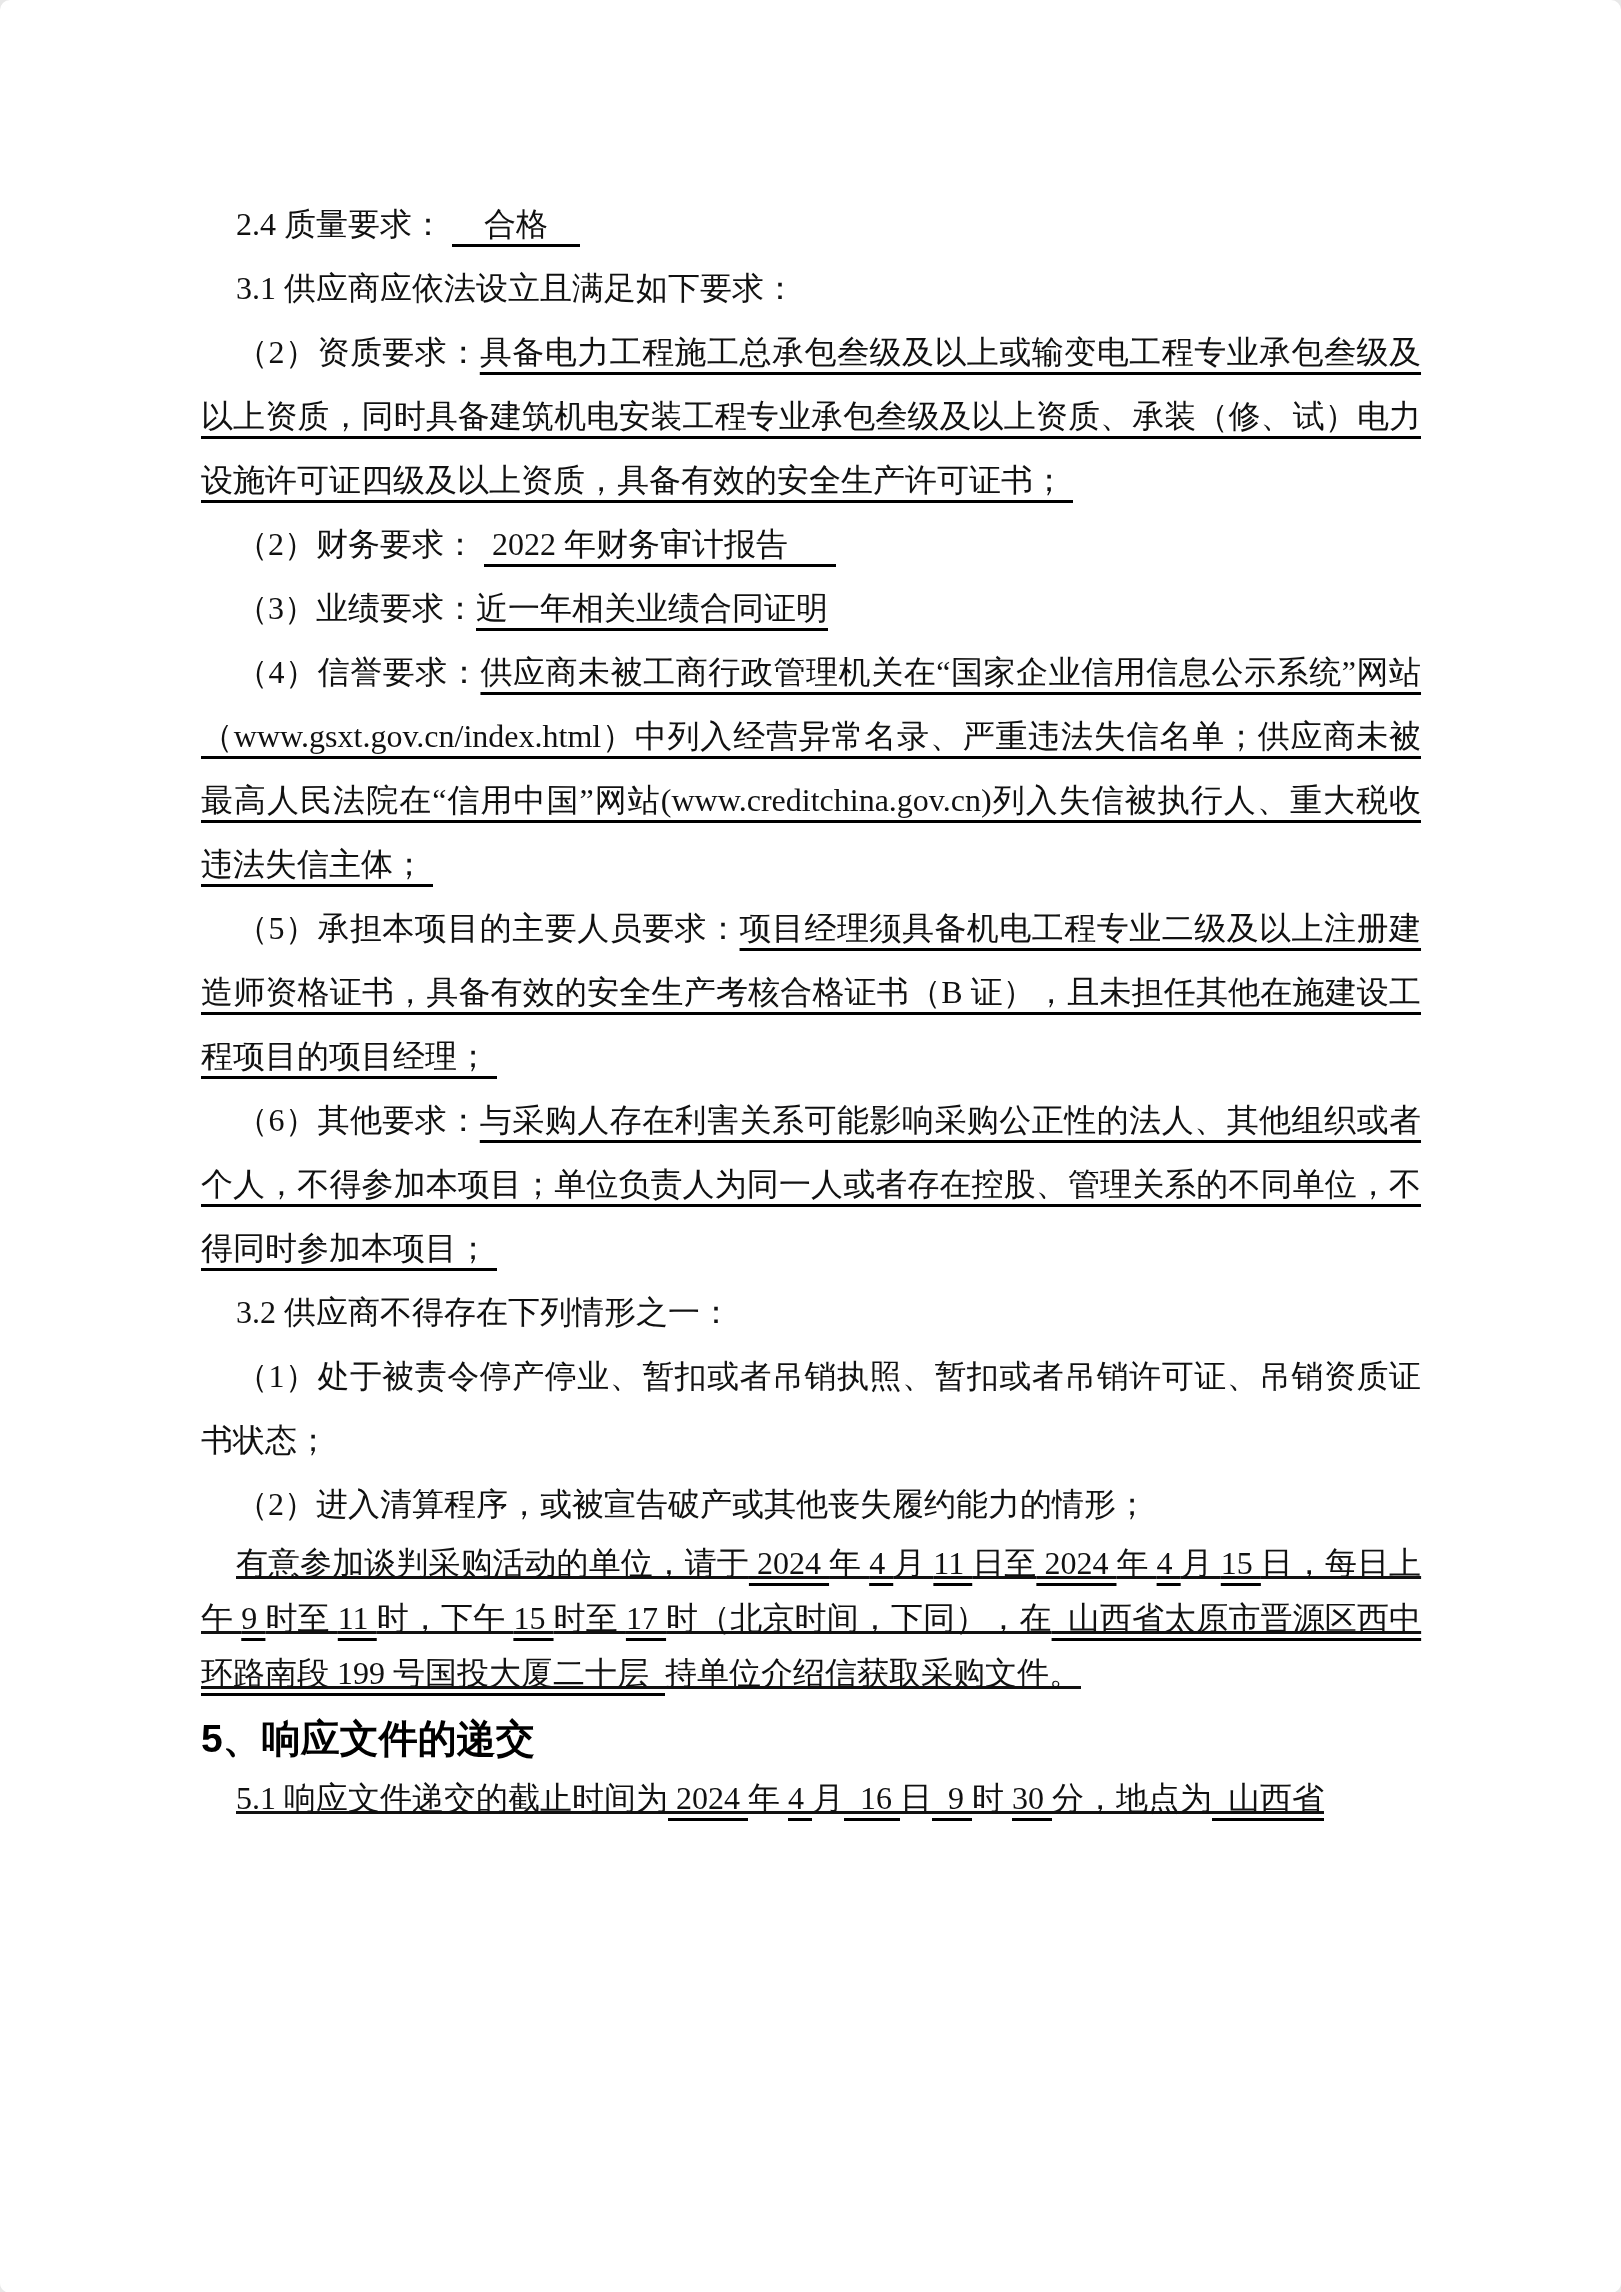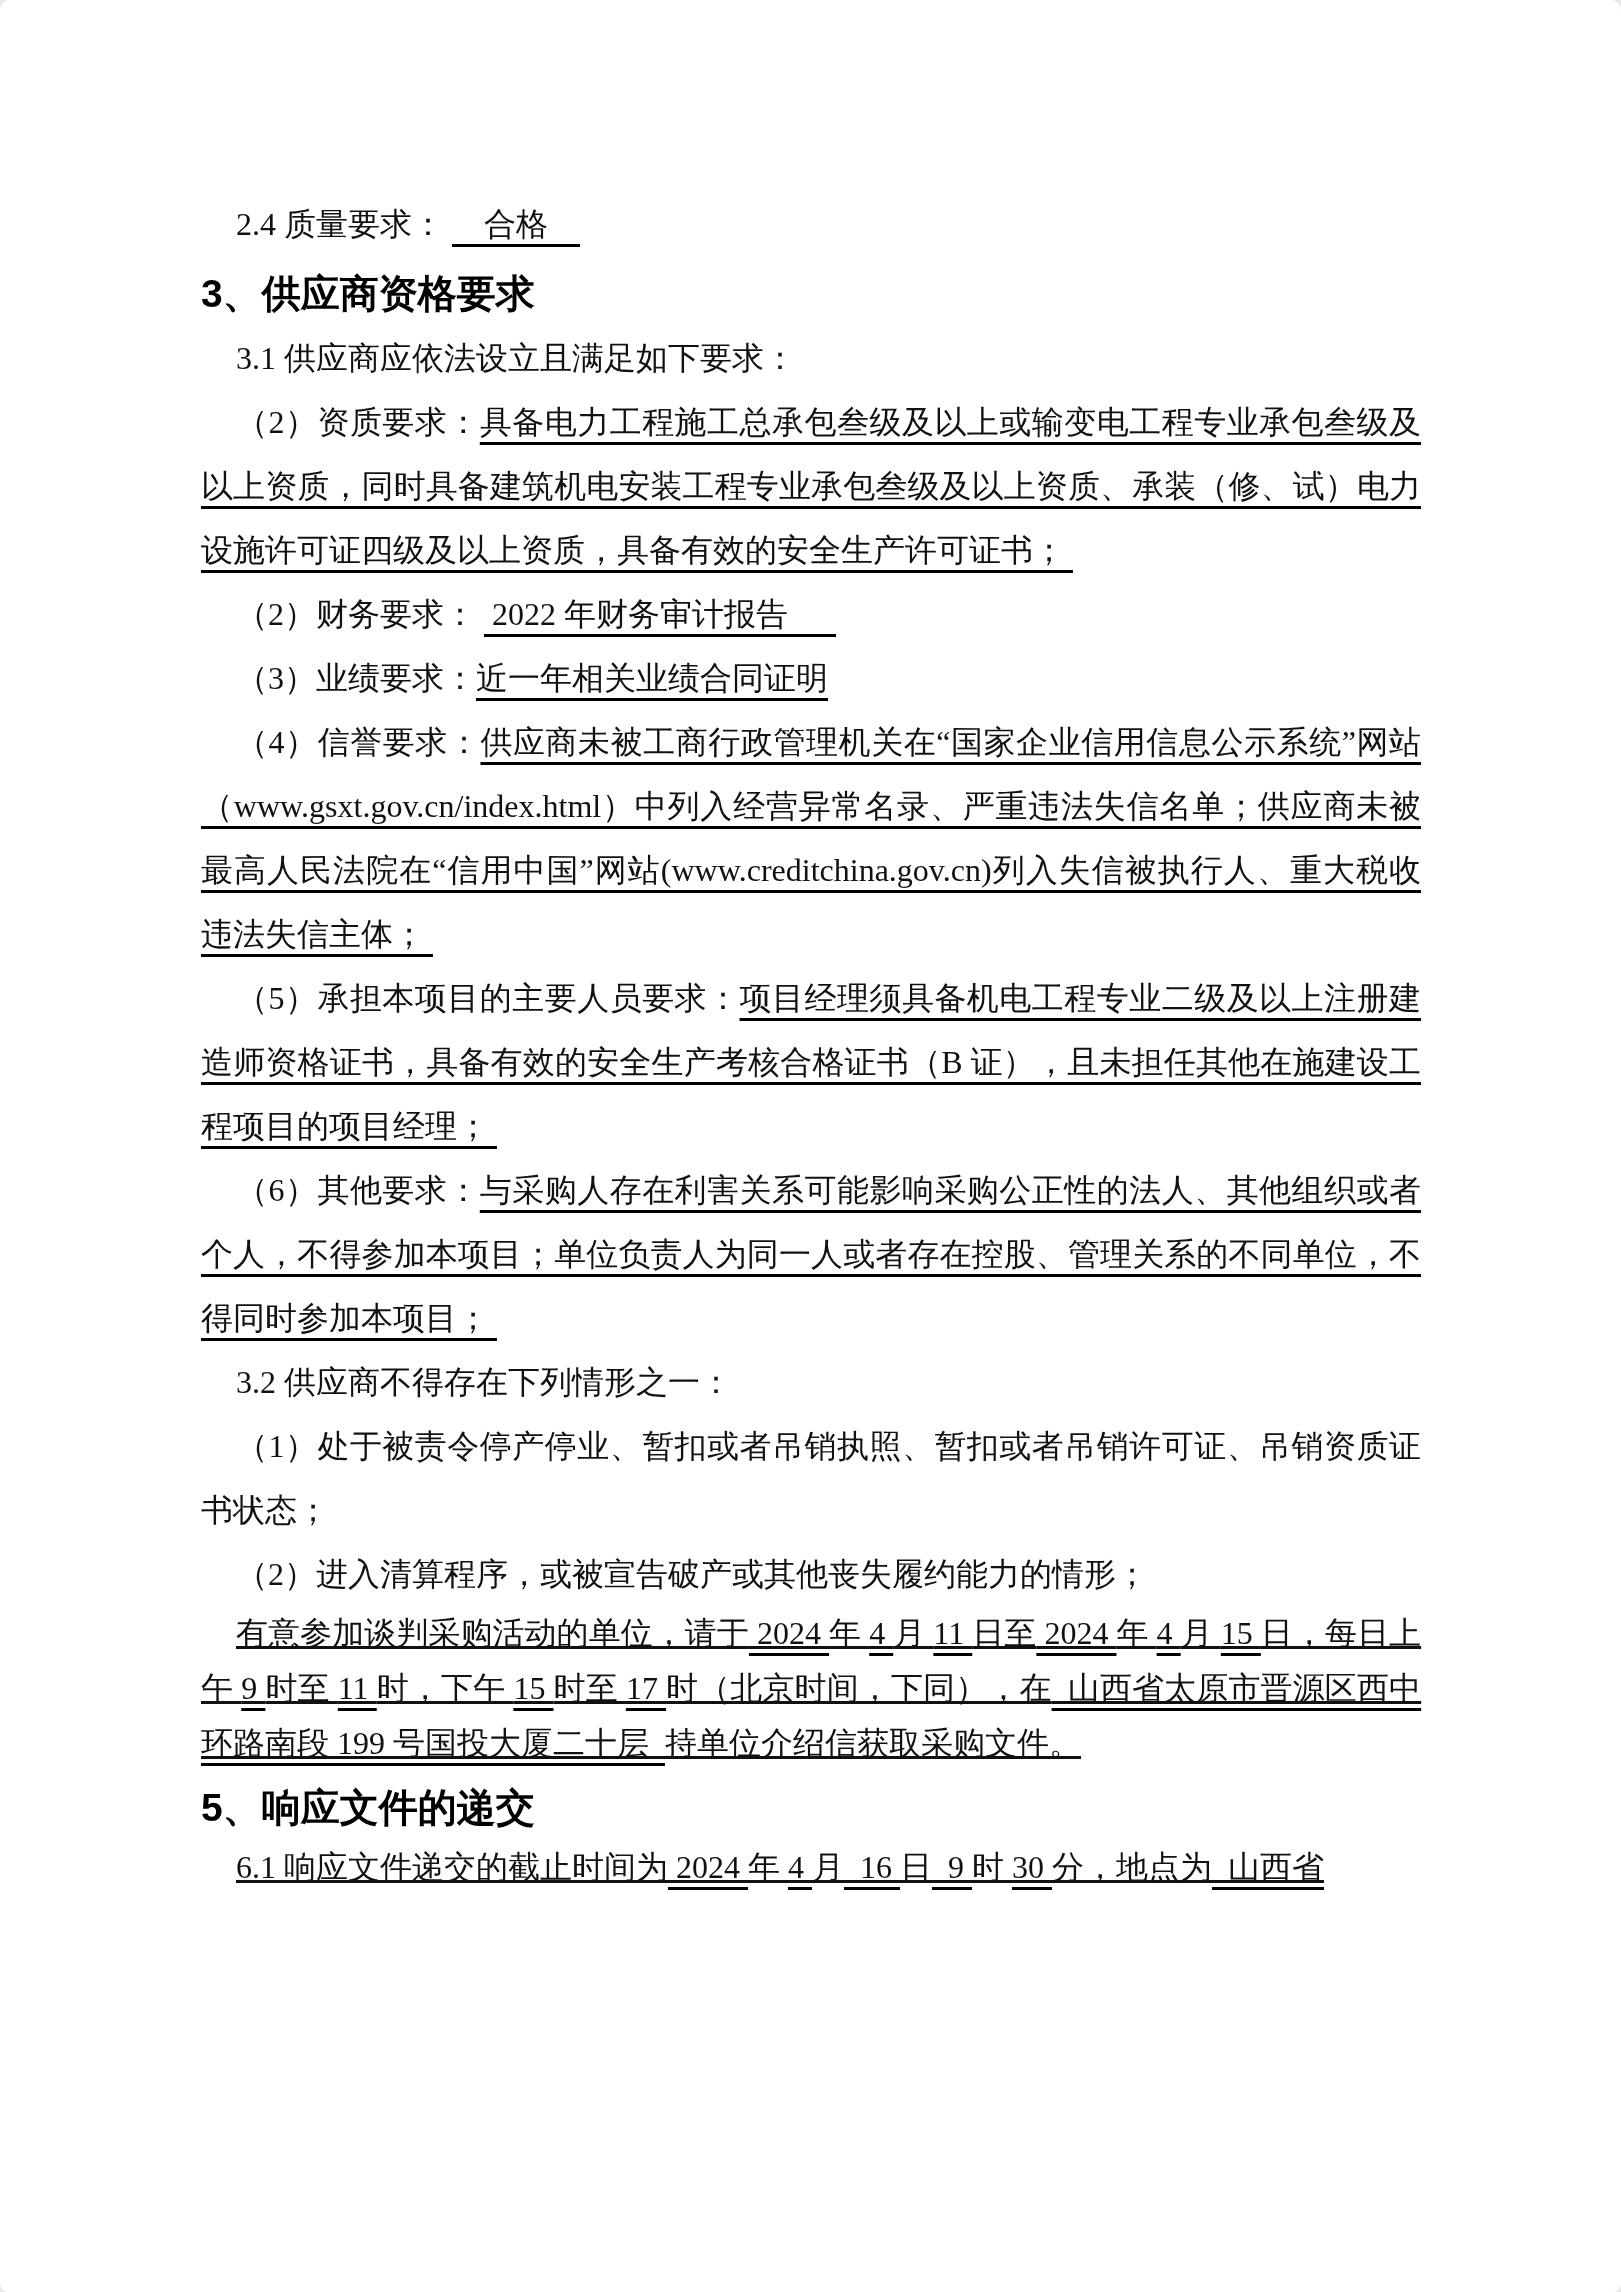--- a/index.html
+++ b/index.html
@@ -45,29 +45,28 @@
     text-underline-offset:8.8px;
     text-decoration-color:#000000;
   }
 </style>
 </head>
 <body>
 
 <div class="page">
   <div class="content" id="doc-body">
       <p class="para s3"><span class="">2.4 质量要求： </span><span class="u">    合格    </span></p>
-      <h2 class="sec-heading">3、供应商资格要求</h2>
       <p class="para s3"><span class="">3.1 供应商应依法设立且满足如下要求：</span></p>
       <p class="para s3"><span class="">（2）资质要求：</span><span class="u">具备电力工程施工总承包叁级及以上或输变电工程专业承包叁级及以上资质，同时具备建筑机电安装工程专业承包叁级及以上资质、承装（修、试）电力设施许可证四级及以上资质，具备有效的安全生产许可证书； </span></p>
       <p class="para s3"><span class="">（2）财务要求： </span><span class="u"> 2022 年财务审计报告      </span></p>
       <p class="para s3"><span class="">（3）业绩要求：</span><span class="u">近一年相关业绩合同证明</span></p>
       <p class="para s3"><span class="">（4）信誉要求：</span><span class="u">供应商未被工商行政管理机关在“国家企业信用信息公示系统”网站（www.gsxt.gov.cn/index.html）中列入经营异常名录、严重违法失信名单；供应商未被最高人民法院在“信用中国”网站(www.creditchina.gov.cn)列入失信被执行人、重大税收违法失信主体； </span></p>
       <p class="para s3"><span class="">（5）承担本项目的主要人员要求：</span><span class="u">项目经理须具备机电工程专业二级及以上注册建造师资格证书，具备有效的安全生产考核合格证书（B 证），且未担任其他在施建设工程项目的项目经理； </span></p>
       <p class="para s3"><span class="">（6）其他要求：</span><span class="u">与采购人存在利害关系可能影响采购公正性的法人、其他组织或者个人，不得参加本项目；单位负责人为同一人或者存在控股、管理关系的不同单位，不得同时参加本项目； </span></p>
       <p class="para s3"><span class="">3.2 供应商不得存在下列情形之一：</span></p>
       <p class="para s3"><span class="">（1）处于被责令停产停业、暂扣或者吊销执照、暂扣或者吊销许可证、吊销资质证书状态；</span></p>
       <p class="para s3"><span class="">（2）进入清算程序，或被宣告破产或其他丧失履约能力的情形；</span></p>
       <p class="para s4"><span class="">有意参加谈判采购活动的单位，请于</span><span class="u"> 2024 </span><span class="">年 </span><span class="u">4 </span><span class="">月 </span><span class="u">11 </span><span class="">日至</span><span class="u"> 2024 </span><span class="">年 </span><span class="u">4 </span><span class="">月 </span><span class="u">15 </span><span class="">日，每日上午 </span><span class="u">9 </span><span class="">时至 </span><span class="u">11 </span><span class="">时，下午 </span><span class="u">15 </span><span class="">时至 </span><span class="u">17 </span><span class="">时（北京时间，下同），在</span><span class="u">  山西省太原市晋源区西中环路南段 199 号国投大厦二十层  </span><span class="">持单位介绍信获取采购文件。</span></p>
       <h2 class="sec-heading">5、响应文件的递交</h2>
-      <p class="para s4"><span class="">6.1 响应文件递交的截止时间为</span><span class="u"> 2024 </span><span class="">年 </span><span class="u">4 </span><span class="">月</span><span class="u">  16 </span><span class="">日</span><span class="u">  9 </span><span class="">时 </span><span class="u">30 </span><span class="">分，地点为</span><span class="u">  山西省</span></p>
+      <p class="para s4"><span class="">5.1 响应文件递交的截止时间为</span><span class="u"> 2024 </span><span class="">年 </span><span class="u">4 </span><span class="">月</span><span class="u">  16 </span><span class="">日</span><span class="u">  9 </span><span class="">时 </span><span class="u">30 </span><span class="">分，地点为</span><span class="u">  山西省</span></p>
     </div>
 </div>
 
 
 </body></html>

